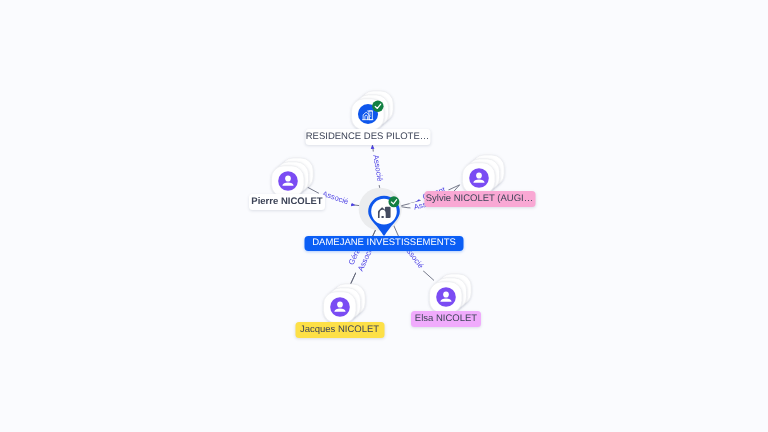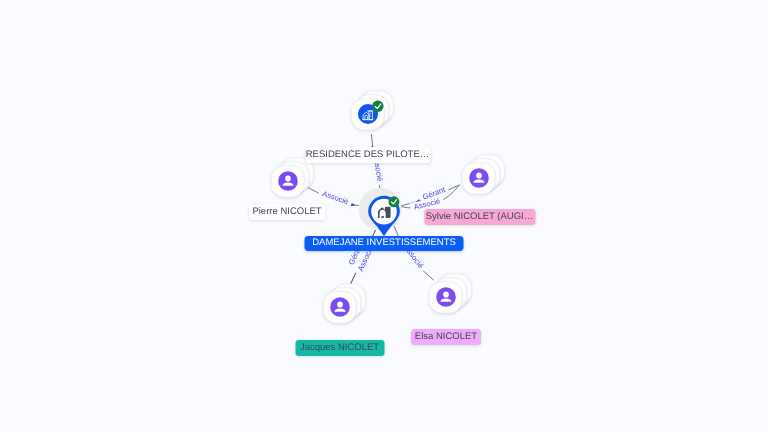--- a/index.html
+++ b/index.html
@@ -9,21 +9,21 @@
   #stage{position:relative;width:768px;height:432px;overflow:hidden;background:#fafbfe;}
   svg.layer{position:absolute;left:0;top:0;width:768px;height:432px;overflow:visible;}
   .nodelabel{position:absolute;white-space:nowrap;border-radius:4px;
              font-size:9.5px;line-height:16px;height:16px;
              transform:translateX(-50%);text-align:center;
              display:flex;align-items:center;justify-content:center;
              box-sizing:border-box;}
   .nodelabel > span{display:block;-webkit-font-smoothing:antialiased;}
   #stage{will-change:transform;}
   .nodelabel.plain{background:#ffffff;color:#3d4457;border-radius:3.5px;
-     box-shadow:0 1px 3px rgba(70,80,110,.16);margin-top:18px;}
+     box-shadow:0 1px 3px rgba(70,80,110,.16);}
   .nodelabel.sel{background:#0b5ef5;color:#ffffff;border-radius:4px;
      box-shadow:0 1px 3px rgba(11,99,246,.30);}
 </style>
 </head>
 <body>
 
 <div id="stage" style="background: rgb(250, 251, 254);">
   <svg class="layer" id="edge-layer">
       <g>
         <path d="M 381.44 196.01 Q 373.42 165.60 371.32 134.23" fill="none" stroke="#5d6275" stroke-width="0.85"></path>
@@ -152,29 +152,29 @@
         <rect x="429.4" y="281.8" width="32.6" height="31.2" rx="12.4" fill="#fff" stroke="#ebecef" stroke-width="0.7" filter="url(#cardshadow)"></rect>
         <circle cx="446" cy="297" r="9.8" fill="#7b4cf3"></circle>
         <ellipse cx="446" cy="294.5111111111111" rx="2.851851851851852" ry="3.1111111111111116" fill="#fff"></ellipse>
         <path d="M 440.34814814814814 301.7185185185185 C 440.7111111111111 299.0740740740741 442.9925925925926 298.4 446 298.4 C 449.0074074074074 298.4 451.2888888888889 299.0740740740741 451.65185185185186 301.7185185185185 Z" fill="#fff"></path>
       </g>
     </svg>
   <div id="label-layer">
       <div class="nodelabel plain" style="background: rgb(255, 255, 255); color: rgb(61, 68, 87); left: 367.5px; top: 129px; width: 125px;">
         <span>RESIDENCE DES PILOTE…</span>
       </div>
-      <div class="nodelabel plain" style="background: rgb(255, 255, 255); color: rgb(61, 68, 87); left: 287px; top: 186px; width: 76px;">
+      <div class="nodelabel plain" style="background: rgb(255, 255, 255); color: rgb(61, 68, 87); left: 287px; top: 194px; width: 76px; font-weight: bold;">
         <span>Pierre NICOLET</span>
       </div>
       <div class="nodelabel plain" style="background: #f9a8d4; color: rgb(61, 68, 87); left: 479.5px; top: 191px; width: 111px;">
         <span>Sylvie NICOLET (AUGI…</span>
       </div>
       <div class="nodelabel sel" style="background: rgb(11, 94, 245); color: rgb(255, 255, 255); left: 384px; top: 236px; width: 159px; height: 14.5px;">
         <span>DAMEJANE INVESTISSEMENTS</span>
       </div>
-      <div class="nodelabel plain" style="background: #14b8a6; color: rgb(61, 68, 87); left: 339.5px; top: 322px; width: 89px;">
+      <div class="nodelabel plain" style="background: #fde047; color: rgb(61, 68, 87); left: 339.5px; top: 322px; width: 89px;">
         <span>Jacques NICOLET</span>
       </div>
       <div class="nodelabel plain" style="background: #f0abfc; color: rgb(61, 68, 87); left: 446px; top: 311px; width: 70px;">
         <span>Elsa NICOLET</span>
       </div>
     </div>
 </div>
 
 </body></html>

